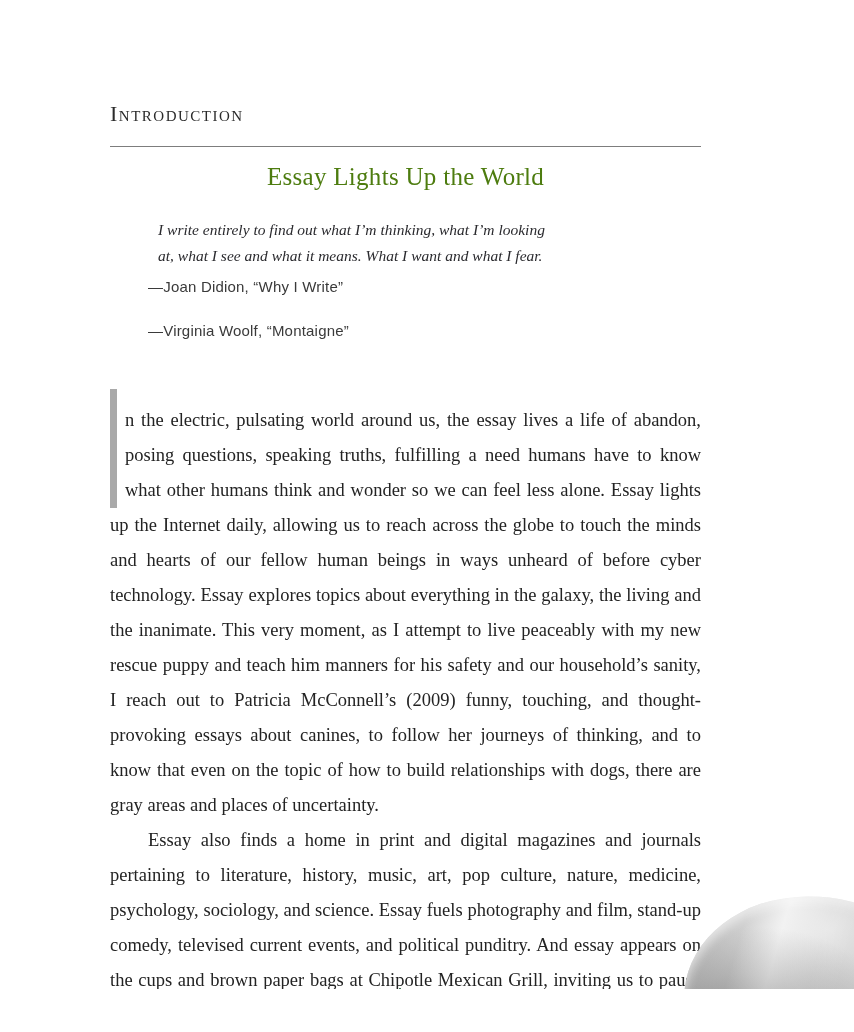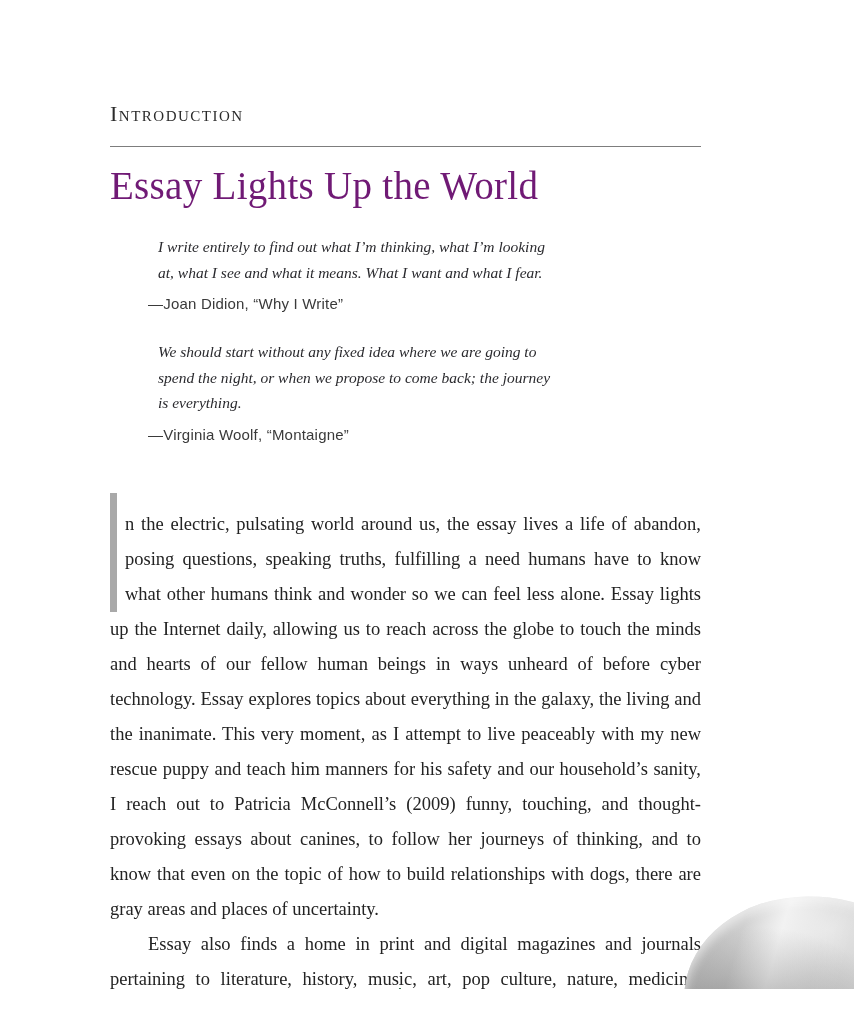--- a/index.html
+++ b/index.html
@@ -31,23 +31,24 @@
     color: #2b2b2b;
   }
   .rule {
     border: none;
     border-top: 1.6px solid #7d7d7d;
     margin: 19px 0 0 0;
   }
   .title {
     margin: 16px 0 0 0;
     font-weight: 400;
-    font-size: 39px;
+    font-size: 25px;
     letter-spacing: 0.3px;
-    color: #701a75;
+    color: #4d7c0f;
+    text-align: center;
   }
   
   .epigraphs {
     margin-top: 26px;
     margin-left: 38px;
     width: 420px;
   }
   .epigraph-quote {
     margin: 10px;
     font-style: italic;
@@ -125,21 +126,20 @@
       <hr class="rule">
       <h1 class="title">Essay Lights Up the World</h1>
     </header>
 
     <section class="epigraphs">
       <div class="epigraph-block">
         <blockquote class="epigraph-quote">I write entirely to find out what I’m thinking, what I’m looking at, what I see and what it means. What I want and what I fear.</blockquote>
         <div class="epigraph-attr">—Joan Didion, “Why I Write”</div>
       </div>
       <div class="epigraph-block">
-        <blockquote class="epigraph-quote">We should start without any fixed idea where we are going to spend the night, or when we propose to come back; the journey is everything.</blockquote>
         <div class="epigraph-attr">—Virginia Woolf, “Montaigne”</div>
       </div>
     </section>
 
     <section class="body-text">
       <p class="para first">
         <span class="dropbar"></span><span>n the electric, pulsating world around us, the essay lives a life of abandon, posing questions, speaking truths, fulfilling a need humans have to know what other humans think and wonder so we can feel less alone. Essay lights up the Internet daily, allowing us to reach across the globe to touch the minds and hearts of our fellow human beings in ways unheard of before cyber technology. Essay explores topics about everything in the galaxy, the living and the inanimate. This very moment, as I attempt to live peaceably with my new rescue puppy and teach him manners for his safety and our household’s sanity, I reach out to Patricia McConnell’s (2009) funny, touching, and thought-provoking essays about canines, to follow her journeys of thinking, and to know that even on the topic of how to build relationships with dogs, there are gray areas and places of uncertainty.</span>
       </p>
       <p class="para indent">Essay also finds a home in print and digital magazines and journals pertaining to literature, history, music, art, pop culture, nature, medicine, psychology, sociology, and science. Essay fuels photography and film, stand-up comedy, televised current events, and political punditry. And essay appears on the cups and brown paper bags at Chipotle Mexican Grill, inviting us to pause while ingesting the fresh, organic ingredients in their burritos (I don’t work for or own stock in Chipotle; I’m just a fan of the food and the company’s policies!), like the one I just read by Sheri Fink,</p>
     </section>

